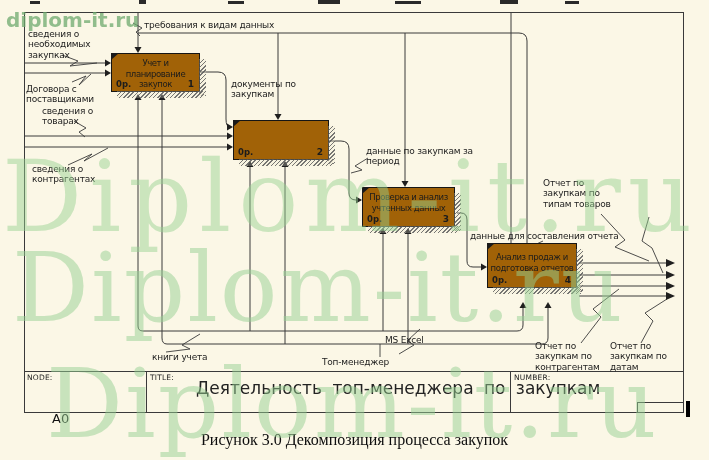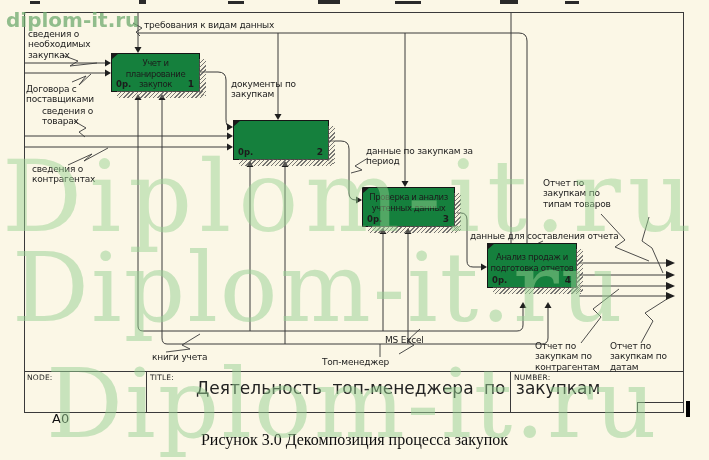--- a/index.html
+++ b/index.html
@@ -1,21 +1,21 @@
 <!DOCTYPE html>
 <html><head>
 <meta charset="utf-8">
 <style>
   html,body{margin:0;padding:0;background:#fbf7e6;}
   .screen{position:relative;width:709px;height:460px;background:#fbf7e6;overflow:hidden;
           font-family:"DejaVu Sans","Liberation Sans",sans-serif;color:#1c1c1c;}
   svg.lines{position:absolute;left:0;top:0;z-index:1;}
   .remnant{position:absolute;background:#2a2a2a;z-index:1;}
   
-  .abox{position:absolute;z-index:3;background:#15803d;border:1.6px solid #151515;box-sizing:border-box;}
+  .abox{position:absolute;z-index:3;background:#a16207;border:1.6px solid #151515;box-sizing:border-box;}
   .abox .fold{position:absolute;left:-1px;top:-1px;width:0;height:0;
               border-top:7px solid #1a1a1a;border-right:8px solid transparent;}
   .abox .shadow-r{position:absolute;left:100%;top:5px;width:7px;height:100%;
       background:repeating-linear-gradient(135deg,rgba(95,95,95,.85) 0 1px,rgba(235,230,205,.25) 1px 3px);}
   .abox .shadow-b{position:absolute;top:100%;left:5px;width:100%;height:7px;
       background:repeating-linear-gradient(135deg,rgba(95,95,95,.85) 0 1px,rgba(235,230,205,.25) 1px 3px);}
   .abox .btitle{position:absolute;left:1px;right:1px;top:4px;text-align:center;
       font-size:8.5px;letter-spacing:-0.4px;line-height:1.25;white-space:pre-line;}
   .abox .cost{position:absolute;left:4px;bottom:2px;font-size:8.5px;font-weight:bold;}
   .abox .bnum{position:absolute;right:5px;bottom:2px;font-size:9px;font-weight:bold;}

